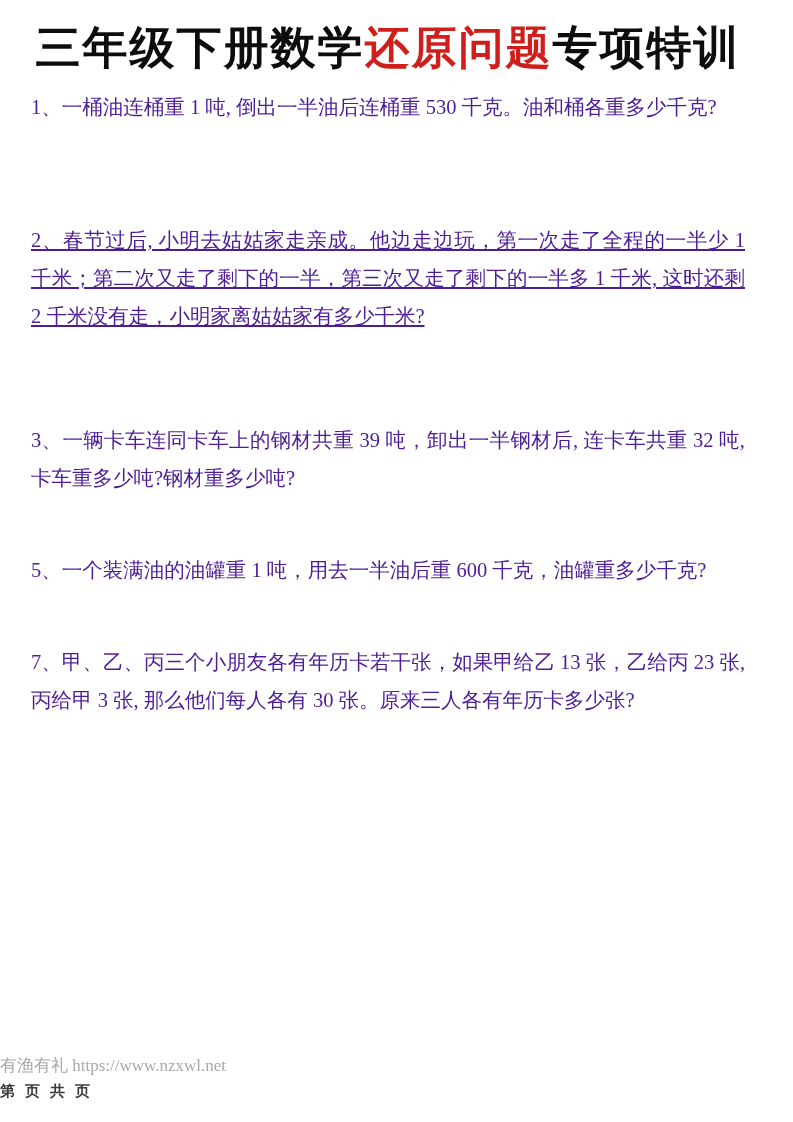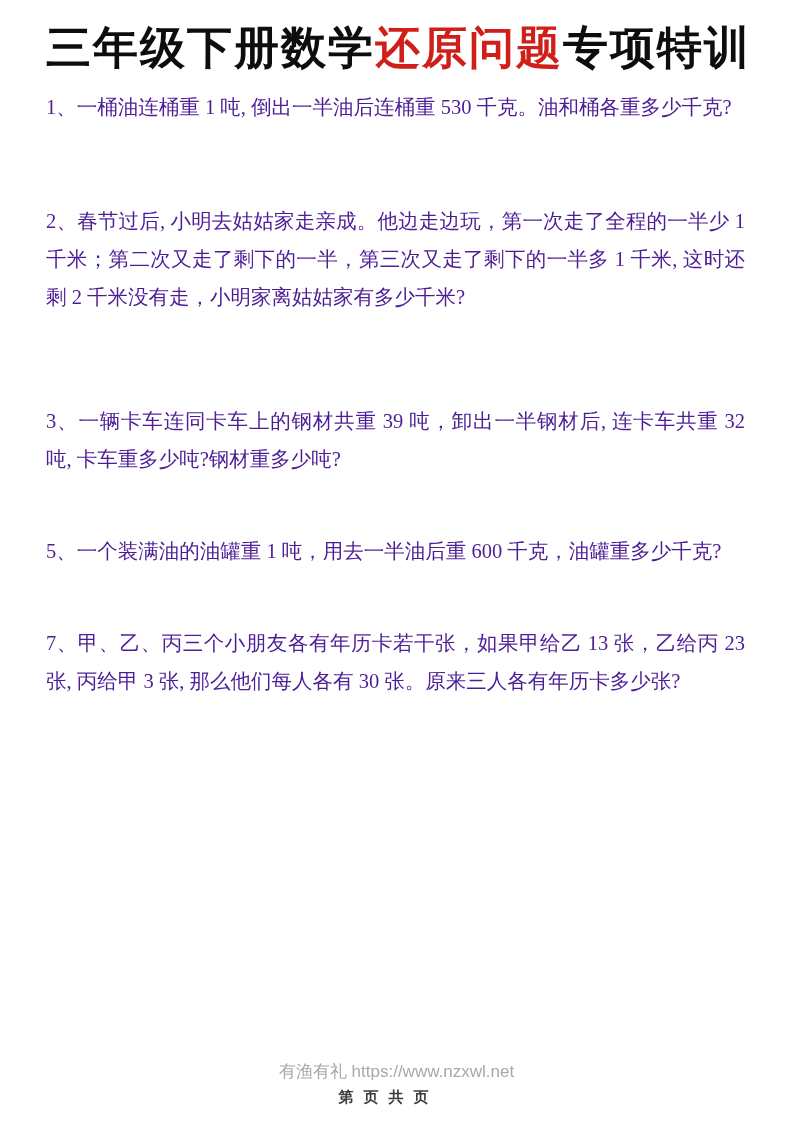--- a/index.html
+++ b/index.html
@@ -11,21 +11,21 @@
     position: relative;
     width: 793px;
     height: 1122px;
     margin: 0 auto;
     background: #ffffff;
     overflow: hidden;
     font-family: "Liberation Serif", "DejaVu Serif", serif;
     color: #1c1c1c;
   }
   .content {
-    padding: 0 48px 0 46px;
+    padding: 0 48px 0 31px;
   }
   h1.doc-title {
     margin: 22px 0 0 0;
     text-align: center;
     font-size: 45px;
     line-height: 52px;
     font-weight: 900;
     letter-spacing: 2px;
     color: #0d0d0d;
     white-space: nowrap;
@@ -37,33 +37,32 @@
   p.problem {
     margin: 0;
     font-size: 20.5px;
     line-height: 38px;
     text-align: justify;
     text-justify: inter-ideograph;
     color: #4c1d95;
   }
   
   p.problem.p1 { margin-top: 14px; }
-  p.problem.p2 { margin-top: 76px; }
+  p.problem.p2 { margin-top: 95px; text-decoration: underline; }
   p.problem.p3 { margin-top: 86px; }
   p.problem.p4 { margin-top: 59px; }
   p.problem.p5 { margin-top: 54px; }
   p.problem.p6 { margin-top: 59px; }
   p.problem.p7 { margin-top: 54px; }
   .footer {
     position: absolute;
     left: 0;
     right: 0;
-    bottom: 6px;
-    text-align: center;
-    font-family: Liberation Sans, sans-serif;
+    bottom: 12px;
+    font-family: Liberation Serif, serif;
   }
   .footer .site-line {
     font-size: 17px;
     line-height: 20px;
     color: #a9a9a9;
     margin: 0 0 6px 0;
   }
   .footer .page-line {
     font-size: 15px;
     line-height: 18px;

